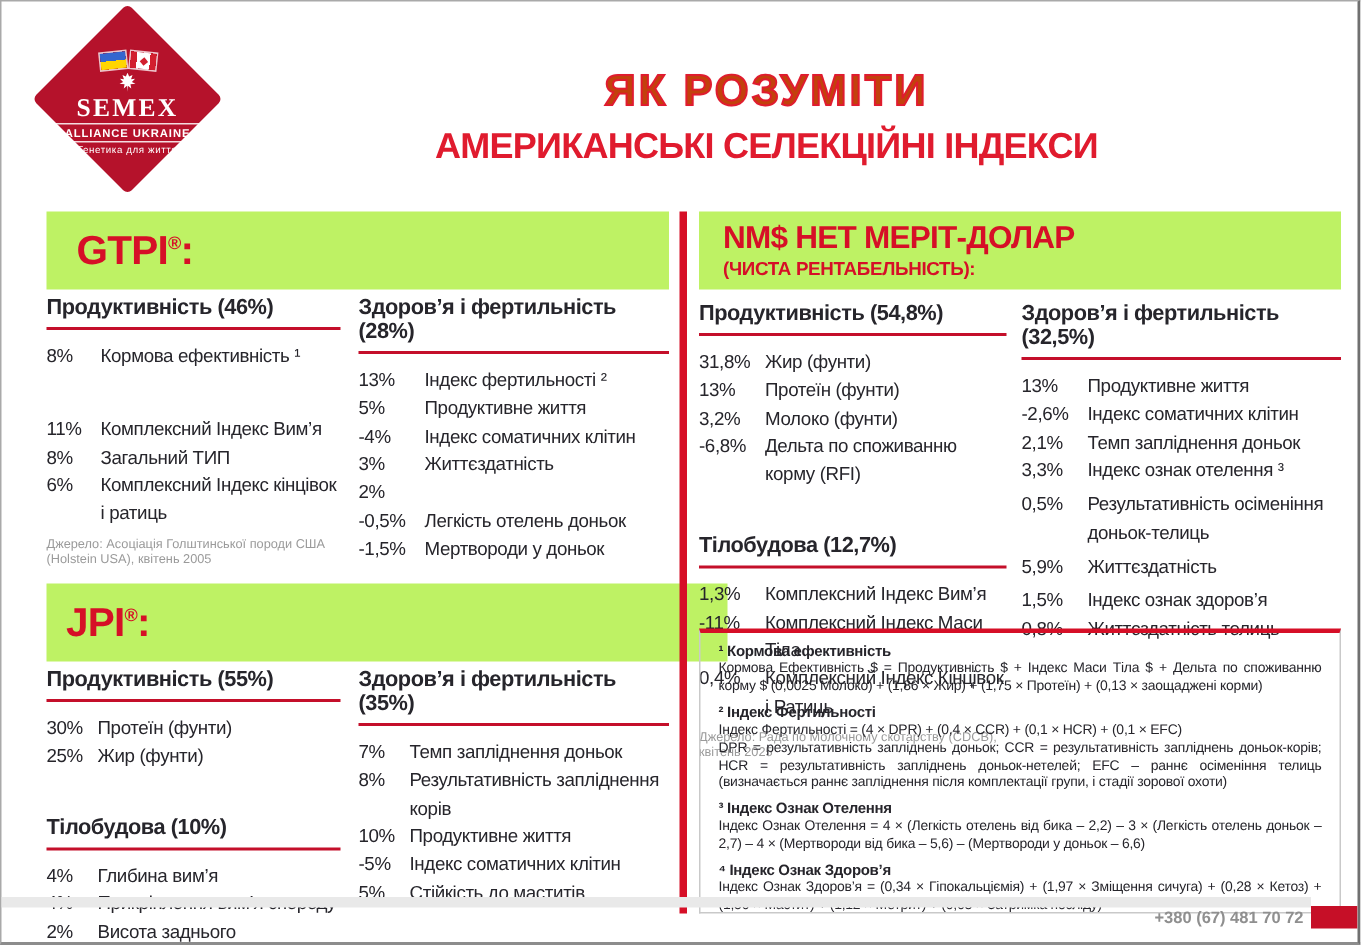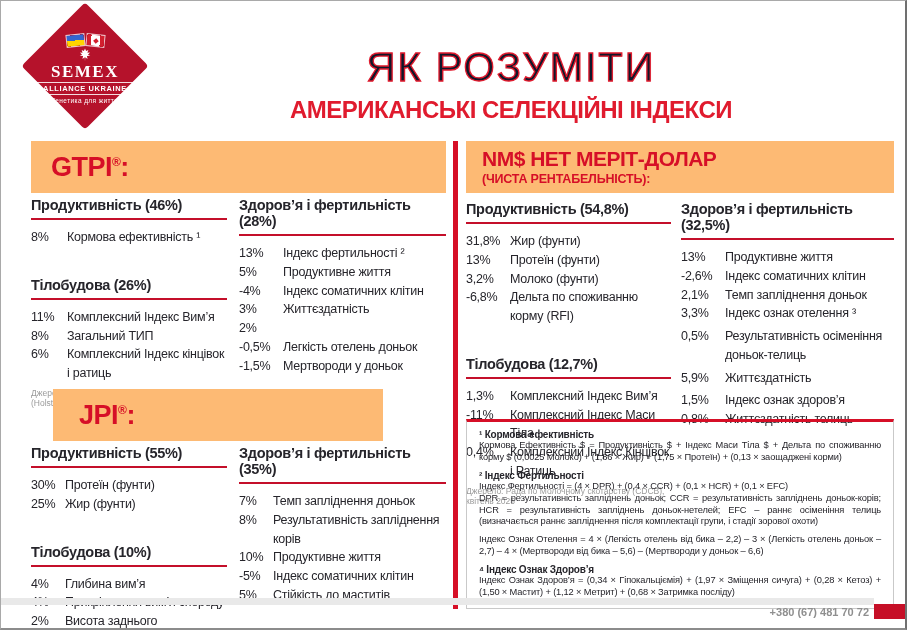--- a/index.html
+++ b/index.html
@@ -17,28 +17,28 @@
   .flag-ca{position:relative;background:linear-gradient(90deg,#d21f2e 24%,#fff 24%,#fff 76%,#d21f2e 76%);transform:rotate(6deg);}
   .flag-ca i{position:absolute;left:7px;top:3.5px;width:4px;height:4px;background:#d21f2e;transform:rotate(45deg);}
   .maple{height:14px;margin:0 auto 1px;display:block;}
   .semex{font-family:"Liberation Serif",serif;font-weight:bold;font-size:17px;letter-spacing:1.5px;line-height:1;}
   .alliance{font-size:7.5px;font-weight:bold;letter-spacing:.6px;border-top:1px solid rgba(255,255,255,.85);
             border-bottom:1px solid rgba(255,255,255,.85);padding:1px 0;margin-top:2px;}
   .tagline{font-size:6.5px;margin-top:2px;letter-spacing:.4px;}
 
   
   .titles{position:absolute;left:280px;top:44px;width:460px;text-align:center;}
-  .title-outline{font-size:40px;font-weight:normal;letter-spacing:2px;color:#0f172a;
+  .title-outline{font-size:29px;font-weight:bold;letter-spacing:2px;color:#c2410c;
                  -webkit-text-stroke:1.3px #e01b2e;text-shadow:0 0 1px #e01b2e;}
   .title-solid{font-size:24px;font-weight:bold;color:#e01b2e;letter-spacing:-.5px;margin-top:6px;}
 
   
-  .band{position:absolute;background:#fdba74;box-sizing:border-box;}
+  .band{position:absolute;background:#bef264;box-sizing:border-box;}
   .band-gtpi{left:30px;top:140px;width:415px;height:52px;padding:11px 0 0 20px;}
-  .band-jpi{left:30px;top:388px;width:330px;height:52px;padding:11px 0 0 26px;margin-left:22px;}
+  .band-jpi{left:30px;top:388px;width:454px;height:52px;padding:11px 0 0 13px;}
   .band-nm{left:465px;top:140px;width:428px;height:52px;padding:6px 0 0 16px;}
   .band-title{font-size:27px;font-weight:bold;color:#d60f27;letter-spacing:-.5px;}
   .band-title sup{font-size:12px;}
   .band-nm .band-title{font-size:21px;}
   .band-sub{font-size:12.5px;font-weight:bold;color:#d60f27;margin-top:1px;letter-spacing:-.2px;}
 
   
   .col{position:absolute;}
   .col-gtpi-left{left:30px;top:196px;width:196px;}
   .col-gtpi-right{left:238px;top:196px;width:207px;}
@@ -103,21 +103,20 @@
 
   <div class="col col-gtpi-left">
     <div class="group">
       <h3 class="ghead">Продуктивність (46%)</h3>
       <div class="row">
           <span class="pct">8%</span>
           <span class="lbl">Кормова ефективність ¹</span>
         </div>
     </div>
     <div class="group">
-      <h3 class="ghead">Тілобудова (26%)</h3>
       <div class="row">
           <span class="pct">11%</span>
           <span class="lbl">Комплексний Індекс Вим’я</span>
         </div>
       <div class="row">
           <span class="pct">8%</span>
           <span class="lbl">Загальний ТИП</span>
         </div>
       <div class="row">
           <span class="pct">6%</span>
@@ -307,20 +306,21 @@
     <div class="fn">
       <div class="fn-title">¹ Кормова ефективність</div>
       <div class="fn-line">Кормова Ефективність $ = Продуктивність $ + Індекс Маси Тіла $ + Дельта по споживанню корму $ (0,0025 Молоко) + (1,86 × Жир) + (1,75 × Протеїн) + (0,13 × заощаджені корми)</div>
     </div>
     <div class="fn">
       <div class="fn-title">² Індекс Фертильності</div>
       <div class="fn-line">Індекс Фертильності = (4 × DPR) + (0,4 × CCR) + (0,1 × HCR) + (0,1 × EFC)</div>
       <div class="fn-line">DPR = результативність запліднень доньок; CCR = результативність запліднень доньок-корів; HCR = результативність запліднень доньок-нетелей; EFC – раннє осіменіння телиць (визначається раннє запліднення після комплектації групи, і стадії зорової охоти)</div>
     </div>
     <div class="fn">
+      <div class="fn-title">³ Індекс Ознак Отелення</div>
       <div class="fn-line">Індекс Ознак Отелення = 4 × (Легкість отелень від бика – 2,2) – 3 × (Легкість отелень доньок – 2,7) – 4 × (Мертвороди від бика – 5,6) – (Мертвороди у доньок – 6,6)</div>
     </div>
     <div class="fn">
       <div class="fn-title">⁴ Індекс Ознак Здоров’я</div>
       <div class="fn-line">Індекс Ознак Здоров’я = (0,34 × Гіпокальціємія) + (1,97 × Зміщення сичуга) + (0,28 × Кетоз) + (1,50 × Мастит) + (1,12 × Метрит) + (0,68 × Затримка посліду)</div>
     </div>
   </div>
 
   <div class="bstrip"></div>
   <div class="phone">+380 (67) 481 70 72</div>

